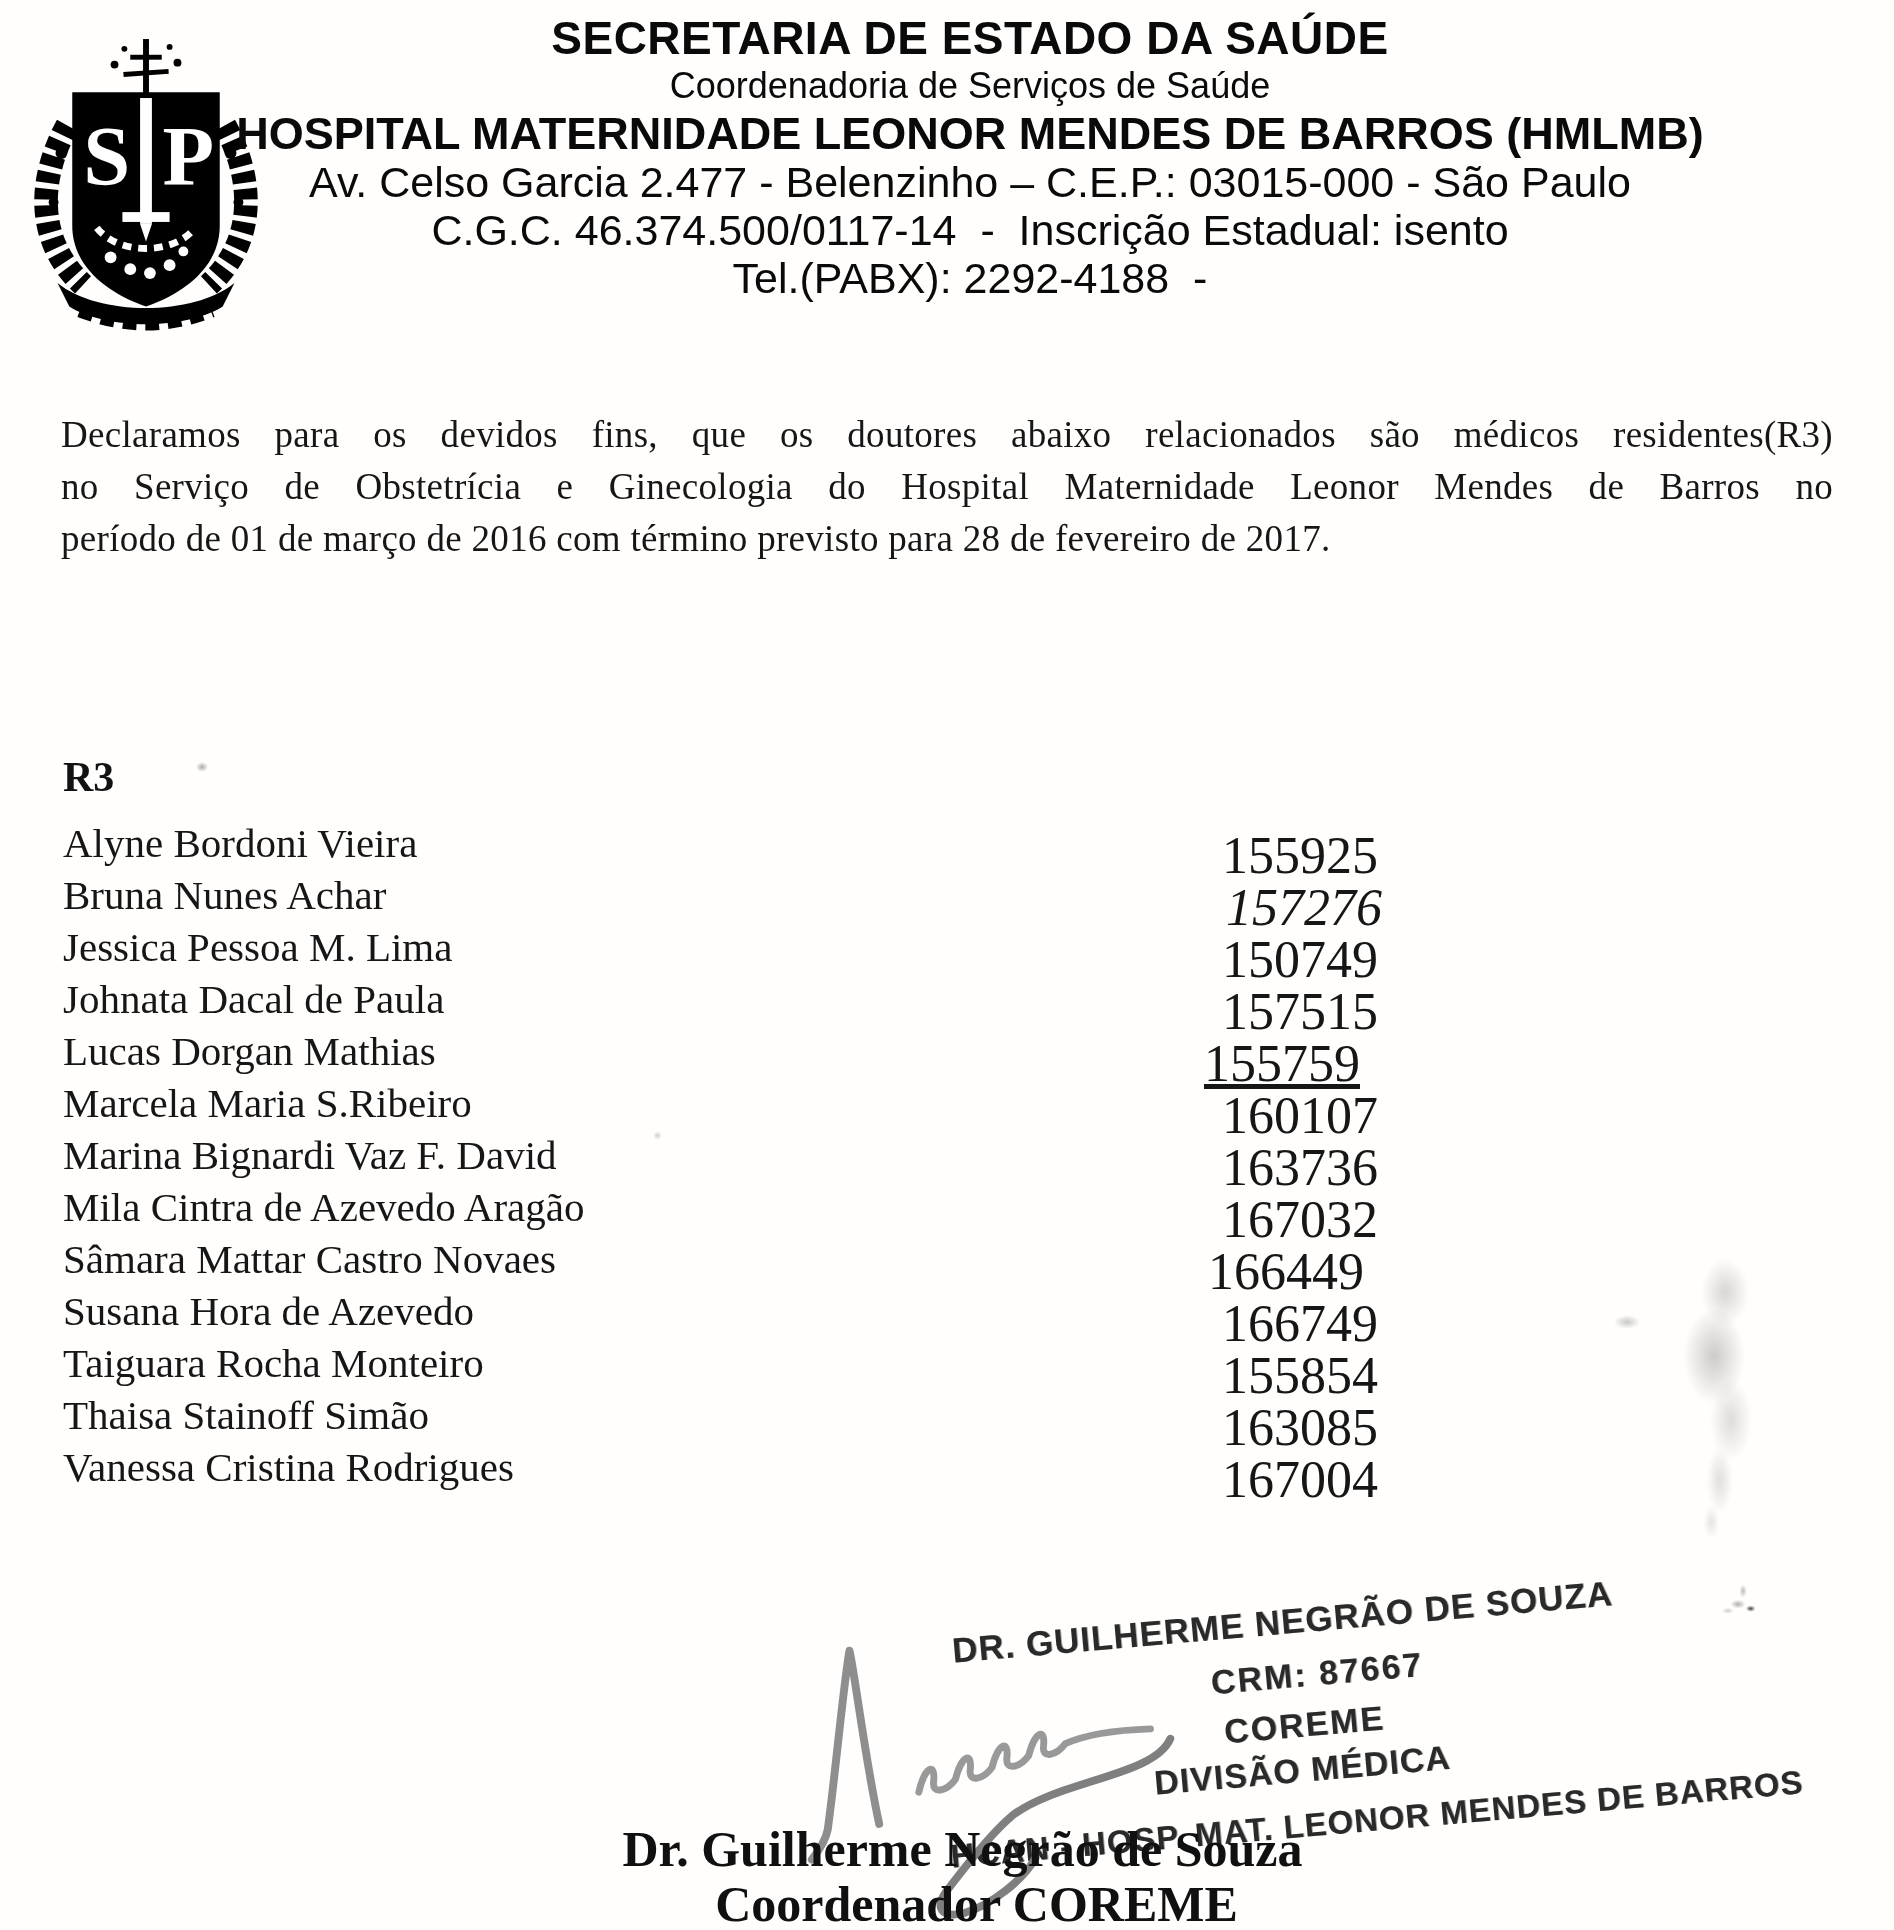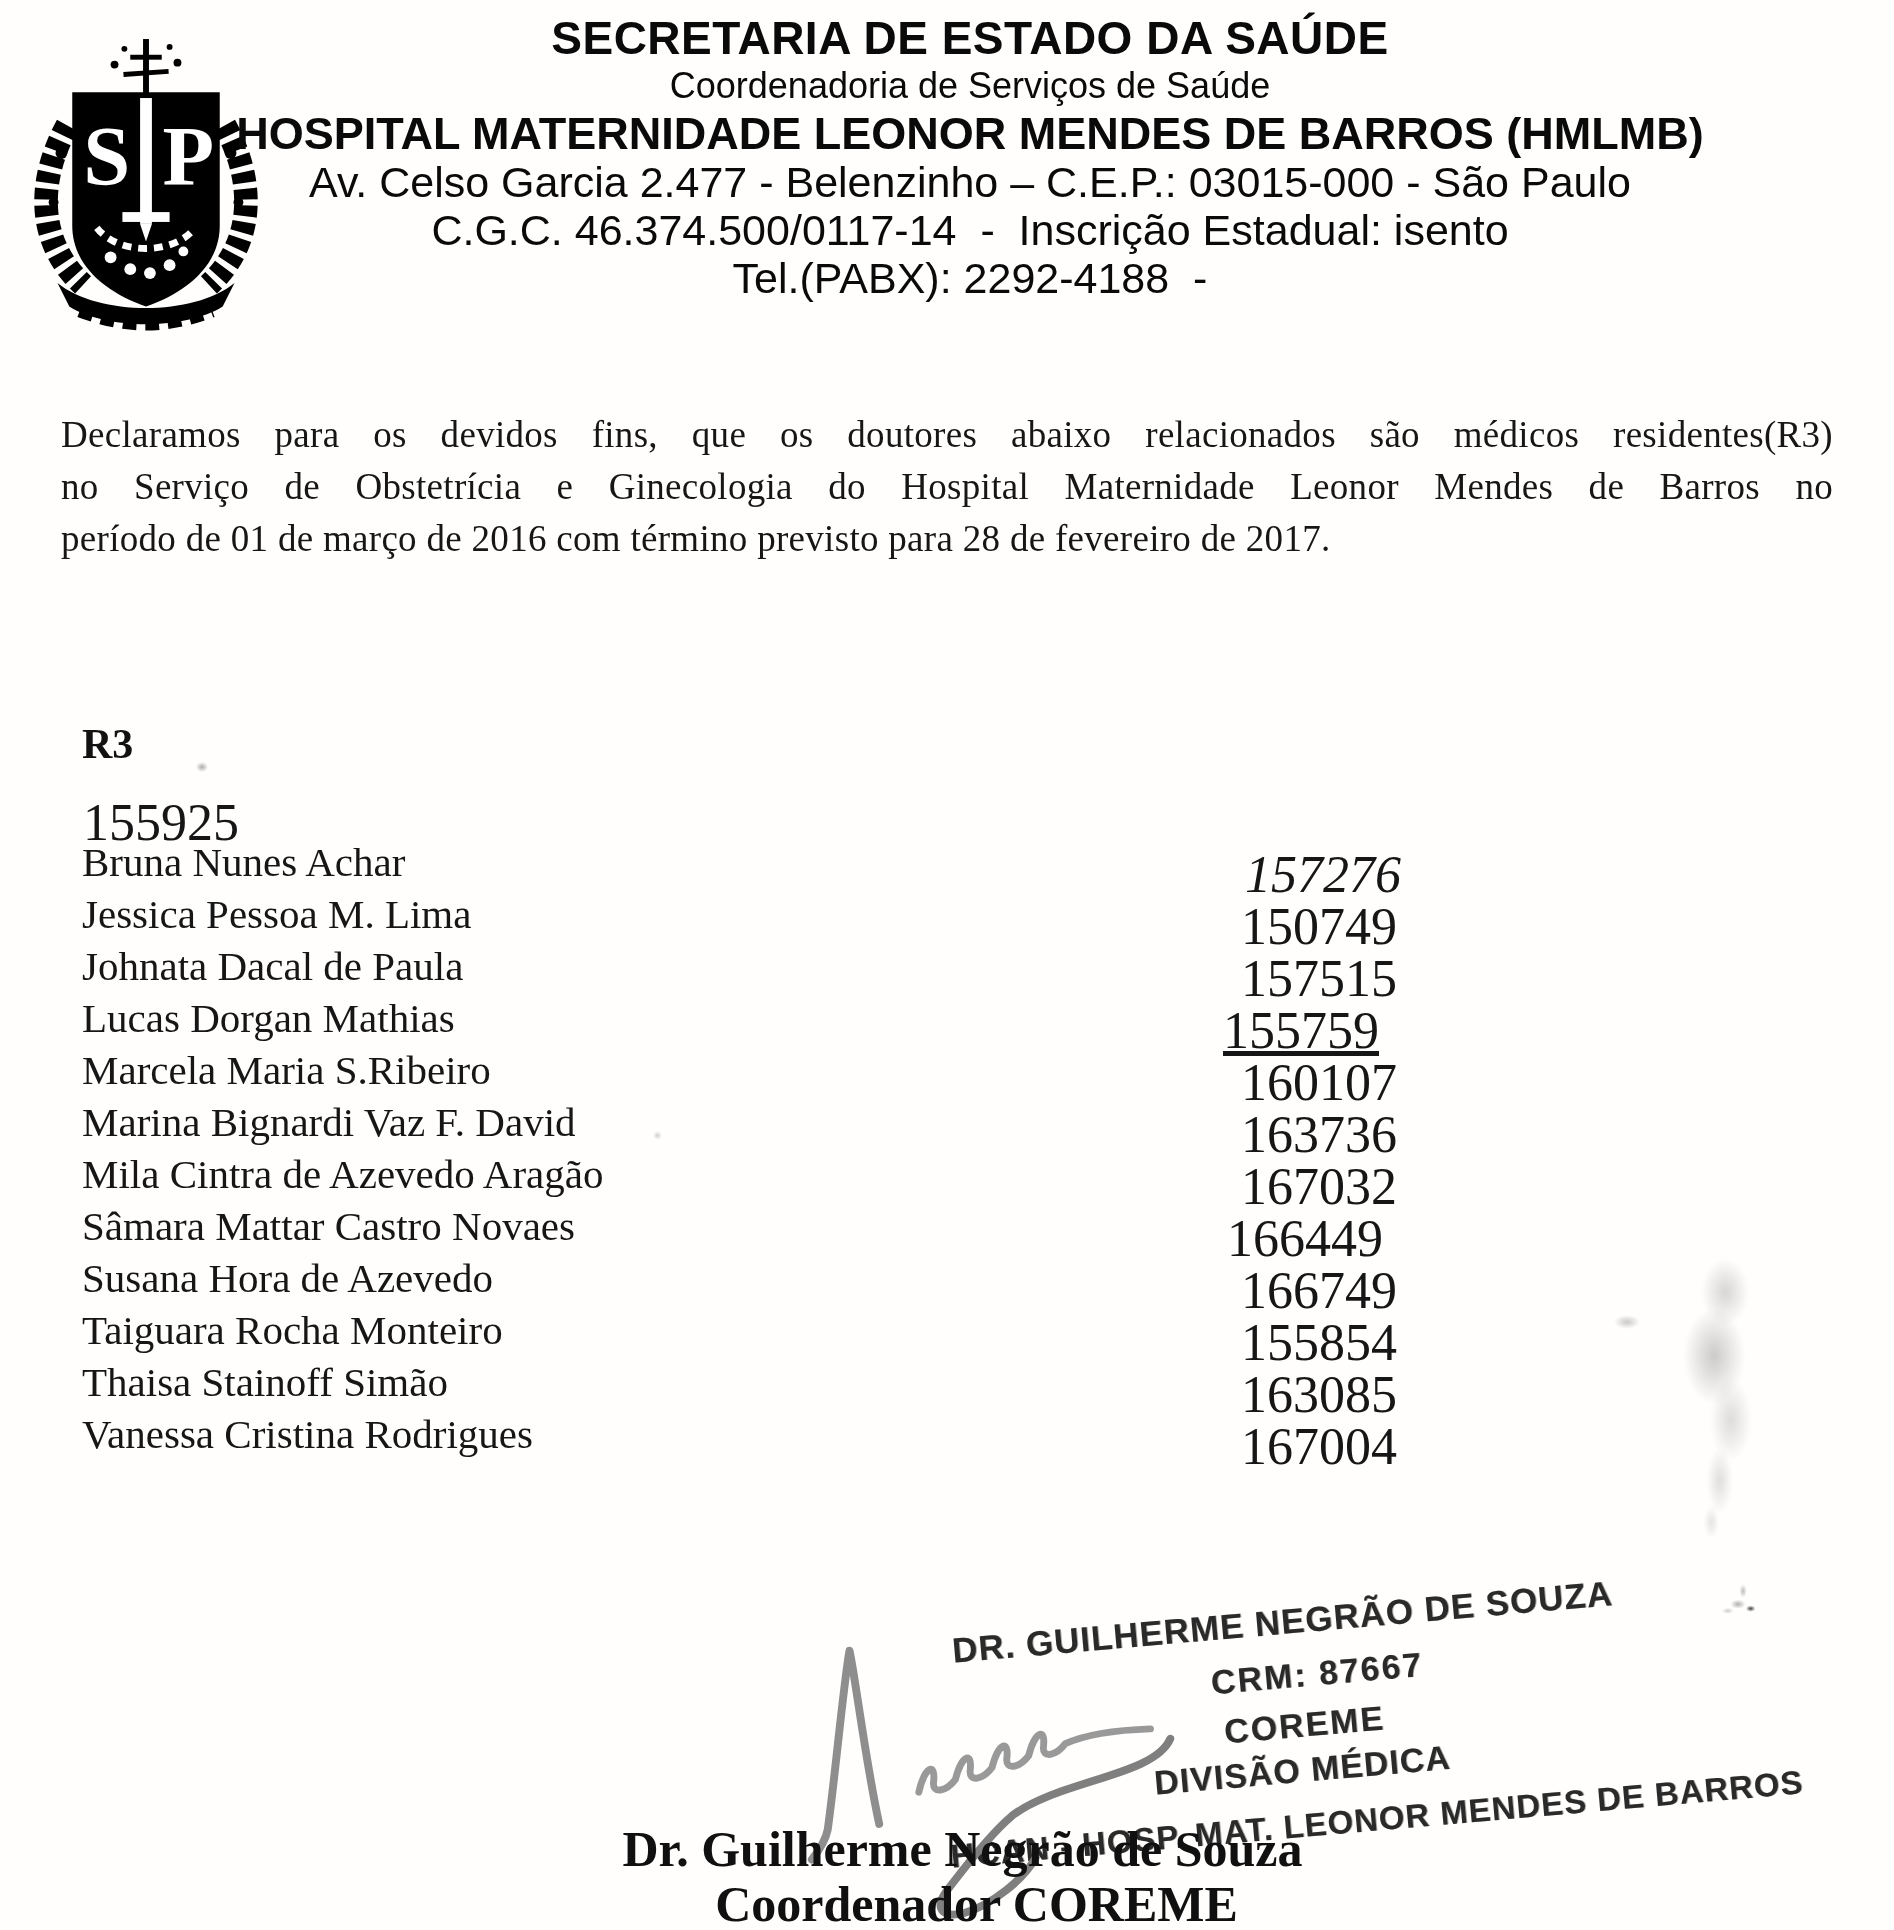--- a/index.html
+++ b/index.html
@@ -22,21 +22,21 @@
 
   
   .declaration{
     position:absolute; left:61px; top:409px; width:1772px;
     font-size:37px; line-height:52px; letter-spacing:0.3px; color:#161616;
   }
   .pline{text-align:justify; text-align-last:justify;}
   .pline.last{text-align:left; text-align-last:left;}
 
   
-  .residents{position:absolute; left:63px; top:720px; width:1406px;margin-left:19px;}
+  .residents{position:absolute; left:63px; top:753px; width:1406px;}
   .group-label{font-size:42px; font-weight:bold; color:#121212; margin-bottom:18px;}
   .rrow{display:flex; height:52px; align-items:flex-start;}
   .rname{flex:0 0 1158px; font-size:41px; color:#161616; white-space:nowrap;}
   .rnum{width:158px; text-align:center; font-size:52px; color:#161616; position:relative; top:7px;}
   .rows .rrow:nth-child(5) .rnum{transform:translateX(-18px);text-decoration:underline;}
   .rows .rrow:nth-child(9) .rnum{transform:translateX(-14px);}
   .rows .rrow:nth-child(2) .rnum{transform:translateX(4px);font-style:italic;}
 
   
   .stamp{
@@ -142,20 +142,21 @@
   <section class="declaration">
     <div class="pline">Declaramos para os devidos fins, que os doutores abaixo relacionados são médicos residentes(R3)</div>
     <div class="pline">no Serviço de Obstetrícia e Ginecologia do Hospital Maternidade Leonor Mendes de Barros no</div>
     <div class="pline last">período de 01 de março de 2016 com término previsto para 28 de fevereiro de 2017.</div>
   </section>
 
   <section class="residents">
     <div class="group-label">R3</div>
     <div class="rows">
       <div class="rrow">
+          <span class="rname">Alyne Bordoni Vieira</span>
           <span class="rnum">155925</span>
         </div>
       <div class="rrow">
           <span class="rname">Bruna Nunes Achar</span>
           <span class="rnum">157276</span>
         </div>
       <div class="rrow">
           <span class="rname">Jessica Pessoa M. Lima</span>
           <span class="rnum">150749</span>
         </div>

